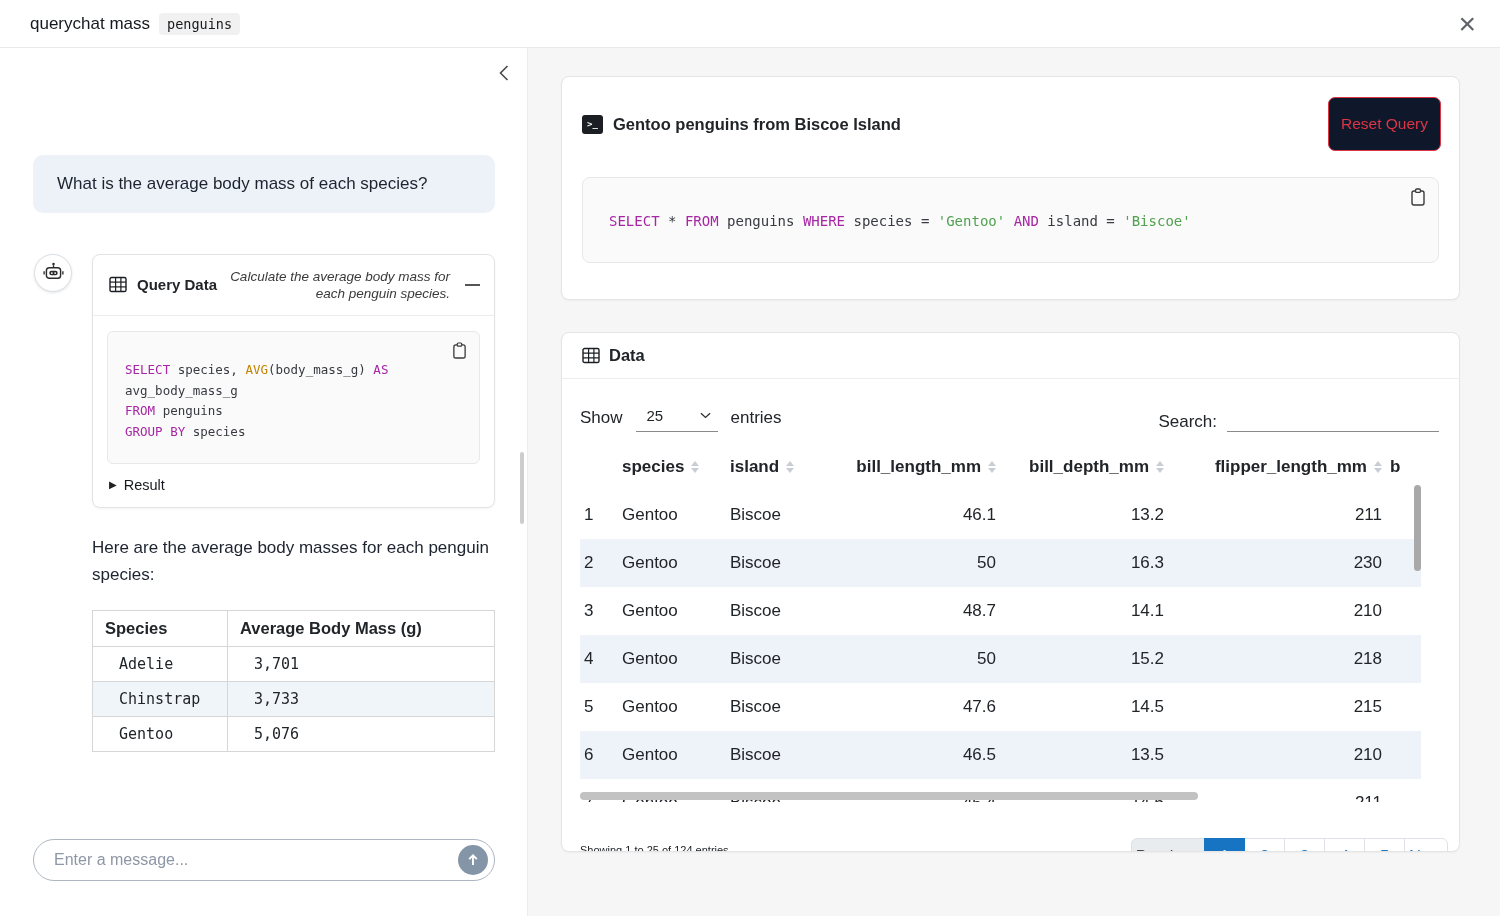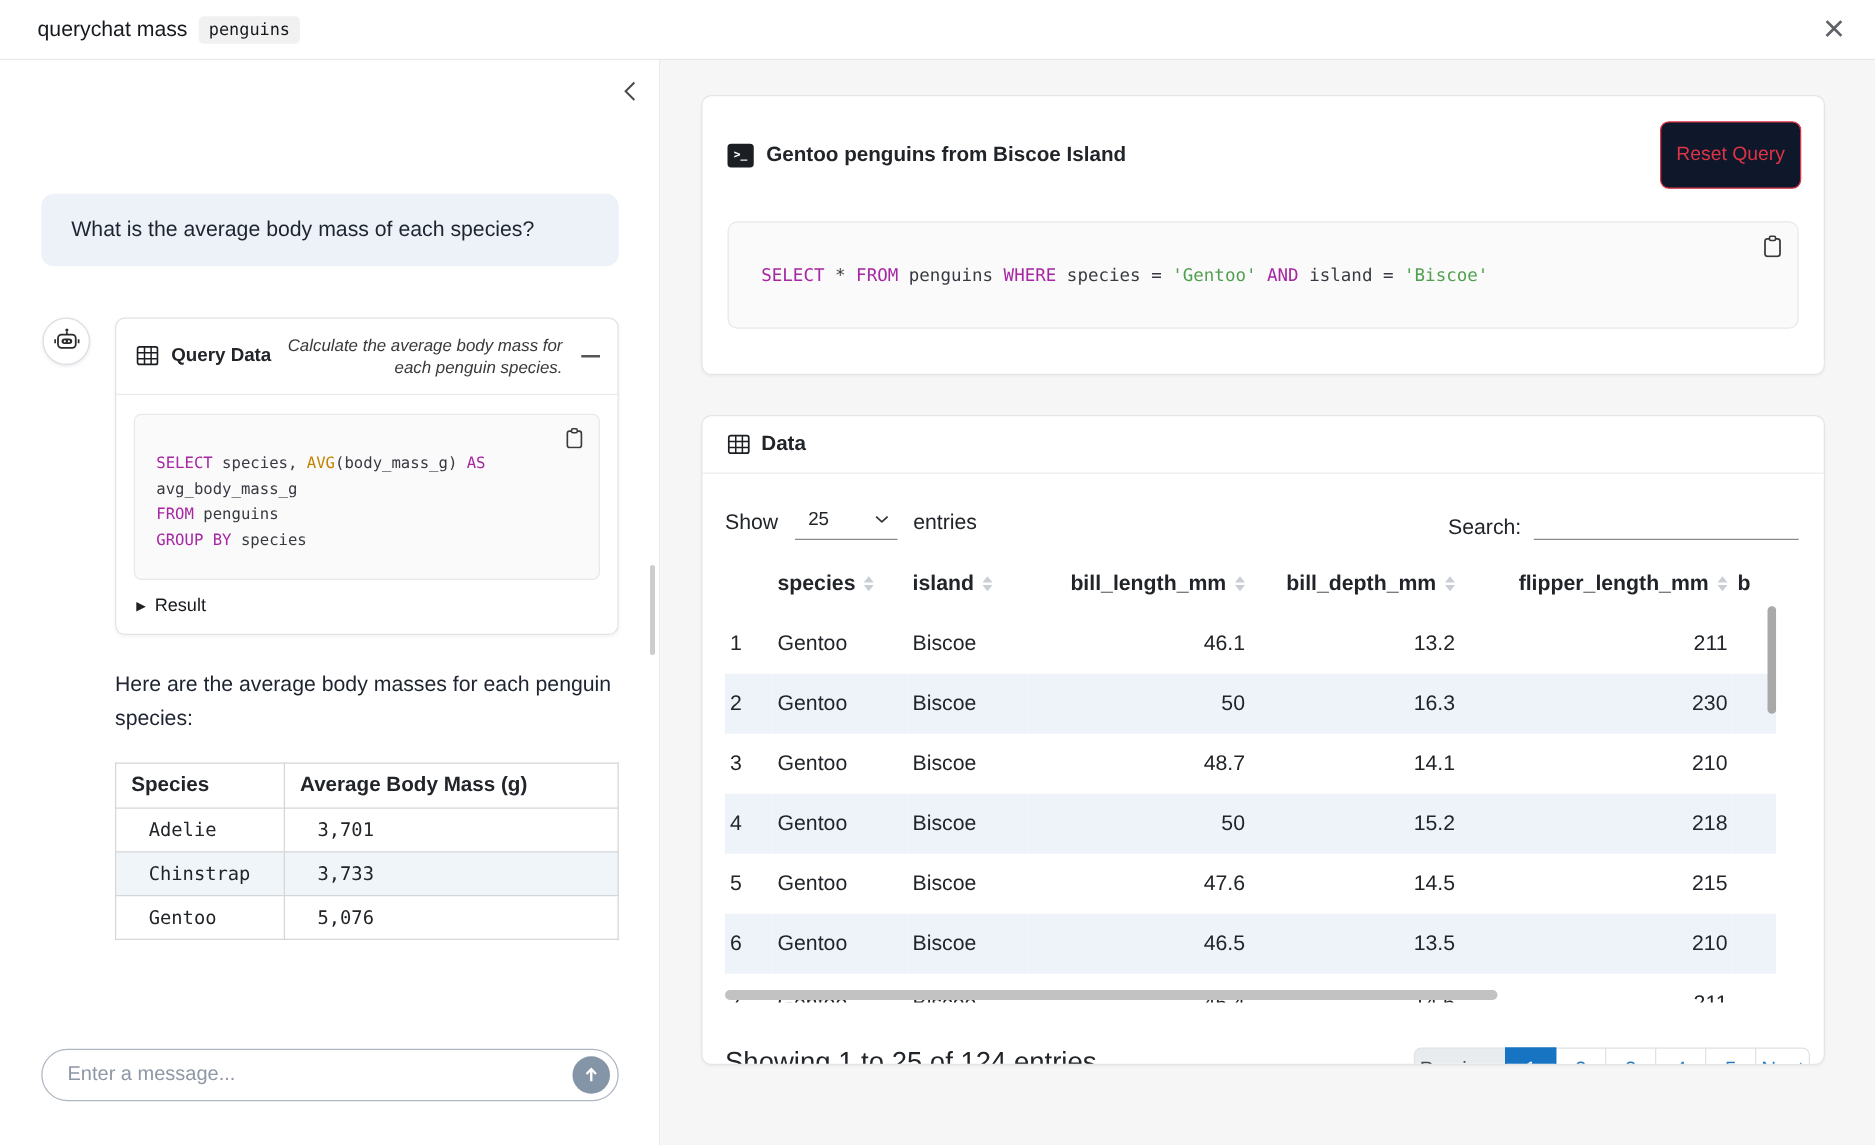--- a/index.html
+++ b/index.html
@@ -100,21 +100,21 @@
   .tri-up { width: 0; height: 0; border-left: 4px solid transparent; border-right: 4px solid transparent;
             border-bottom: 5px solid #c9ced6; }
   .tri-down { width: 0; height: 0; border-left: 4px solid transparent; border-right: 4px solid transparent;
               border-top: 5px solid #c9ced6; }
   .vscroll { position: absolute; right: 0; top: 40px; width: 7px; height: 86px; background: #a9a9a9;
              border-radius: 3.5px; cursor: pointer; }
   .hscroll { position: absolute; bottom: 2px; left: 0; width: 618px; height: 8px; background: #c2c2c2;
              border-radius: 4px; cursor: pointer; }
 
   .dc-footer { display: flex; justify-content: space-between; align-items: center; padding: 24px 11px 0 18px; }
-  .footer-info { font-size: 22px; }
+  .footer-info { font-size: 11px; }
   .pagination { display: flex; font-size: 16.5px; }
   .page-btn { padding: 8px 4px; border: 1px solid #dee2e6; background: #fff; color: var(--link);
               margin-left: -1px; text-align: center; cursor: pointer; min-width: 41px; margin-top: 12px; }
   .page-btn:first-child { border-radius: 6px 0 0 6px; margin-left: 0; }
   .page-btn:last-child { border-radius: 0 6px 6px 0; }
   .page-btn.disabled { background: #e9ecef; color: #3e454c; }
   .page-btn.active { background: var(--accent); border-color: var(--accent); color: #fff; z-index: 2; }
 
   svg.icon { display: block; }
 </style>

